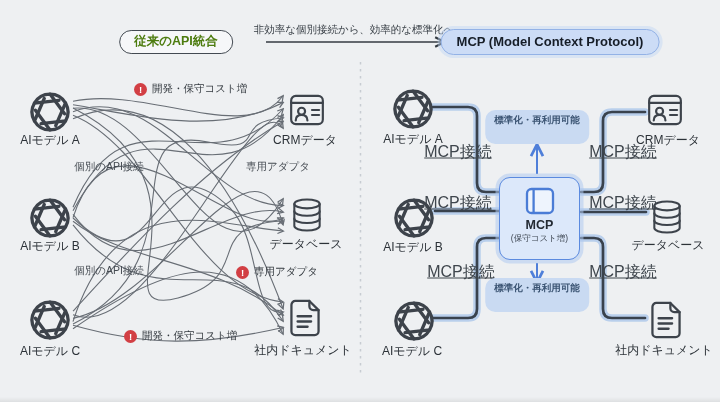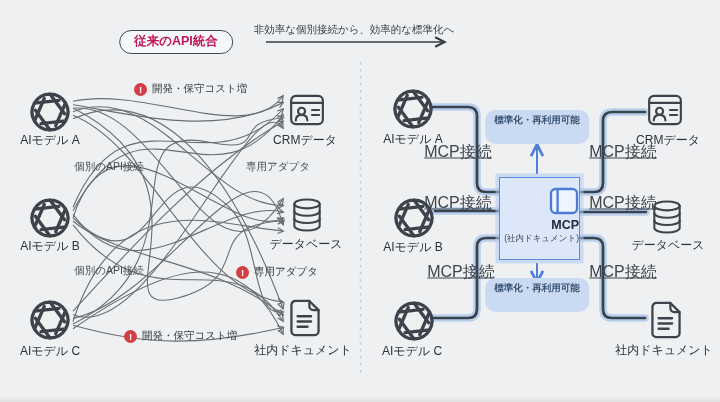--- a/index.html
+++ b/index.html
@@ -11,21 +11,21 @@
     font-family:"Liberation Sans","DejaVu Sans",sans-serif;
     color:#3a4148;
   }
   svg.layer{position:absolute;left:0;top:0;z-index:1;}
   .abs{position:absolute;z-index:2;}
   .ctr{transform:translate(-50%,-50%);text-align:center;white-space:nowrap;}
 
   .pill-legacy{
     height:24px;line-height:21px;padding:0 14px;border-radius:13px;
     background:#f6f7f9;border:1.6px solid #434a52;
-    font-size:12.5px;font-weight:700;color:#be185d;
+    font-size:12.5px;font-weight:700;color:#4d7c0f;
   }
   .pill-mcp{
     height:26px;line-height:23px;padding:0 15px;border-radius:14px;
     background:#ccdcf6;border:1.6px solid #93b2e6;
     font-size:13px;font-weight:700;color:#161d27;
     box-shadow:0 0 0 3px rgba(190,212,243,.45);
   }
   .transition-text{font-size:10.5px;color:#363d44;}
   .node-label{font-size:12px;font-weight:500;color:#2c3238;text-align:center;}
   .note{font-size:10.5px;color:#454b52;margin-left:12px;}
@@ -33,24 +33,24 @@
   .warn-dot{
     width:13px;height:13px;border-radius:50%;background:#d23f44;flex:0 0 13px;
     color:#fff;font-size:9.5px;font-weight:700;text-align:center;line-height:13px;
   }
   .warn-text{font-size:10.5px;font-weight:400;color:#33393f;}
   .badge{
     height:34px;line-height:19px;padding:0 9px;border-radius:10px;
     background:#c9daf2;color:#3a5372;font-size:9.5px;font-weight:600;
   }
   .hub{
-    width:81px;height:83px;border-radius:0;
+    width:81px;height:83px;border-radius:11px;
     background:#dce8fa;border:1.8px solid #5b8adf;
     box-shadow:0 0 0 3.5px rgba(176,203,240,.55);
-    display:flex;flex-direction:column;align-items:flex-end;padding-top:9px;
+    display:flex;flex-direction:column;align-items:center;padding-top:9px;
     z-index:3;
   }
   .hub-title{font-size:12.5px;font-weight:700;color:#232a33;margin-top:3px;}
   .hub-sub{font-size:8.5px;color:#3c4450;margin-top:1px;}
   .mcp-conn{font-size:16px;color:#3f464d;text-decoration:underline;}
   .bottom-shade{left:0;bottom:0;width:720px;height:5px;background:linear-gradient(#0000,#00000012);z-index:4;}
 </style>
 </head>
 <body>
 
@@ -163,20 +163,21 @@
     </g>
 
     <path d="M 537 174 V 146" fill="none" stroke="#4f7fd9" stroke-width="2" marker-end="url(#arrBlue)"></path>
     <path d="M 537 263 V 281" fill="none" stroke="#4f7fd9" stroke-width="2" marker-end="url(#arrBlue)"></path>
   </svg>
 
   <div class="abs ctr pill-legacy" style="left:176px;top:42px;">従来のAPI統合</div>
 
   <div class="abs ctr transition-text" style="left:354px;top:30px;">非効率な個別接続から、効率的な標準化へ</div>
 
+  <div class="abs ctr pill-mcp" style="left:550px;top:42px;">MCP (Model Context Protocol)</div>
 
   <svg class="abs" style="left:29px;top:91px;" width="42" height="42">
       <use href="#openai-logo"></use>
     </svg>
   <svg class="abs" style="left:29px;top:197px;" width="42" height="42">
       <use href="#openai-logo"></use>
     </svg>
   <svg class="abs" style="left:29px;top:299px;" width="42" height="42">
       <use href="#openai-logo"></use>
     </svg>
@@ -235,21 +236,21 @@
   <div class="abs ctr mcp-conn" style="left:623px;top:272px;">MCP接続</div>
 
   <div class="abs ctr badge" style="left:537px;top:127px;">標準化・再利用可能</div>
   <div class="abs ctr badge" style="left:537px;top:295px;">標準化・再利用可能</div>
 
   <div class="abs hub" style="left:499px;top:177px;">
     <svg width="30" height="28">
         <use href="#icon-hub"></use>
       </svg>
     <div class="hub-title">MCP</div>
-    <div class="hub-sub">(社内ドキュメント)</div>
+    <div class="hub-sub">(保守コスト増)</div>
   </div>
 
   <svg class="abs" style="left:645px;top:90px;" width="40" height="40">
       <use href="#icon-crm"></use>
     </svg>
   <svg class="abs" style="left:648px;top:197px;" width="38" height="40">
       <use href="#icon-db"></use>
     </svg>
   <svg class="abs" style="left:645px;top:298px;" width="42" height="44">
       <use href="#icon-doc"></use>

